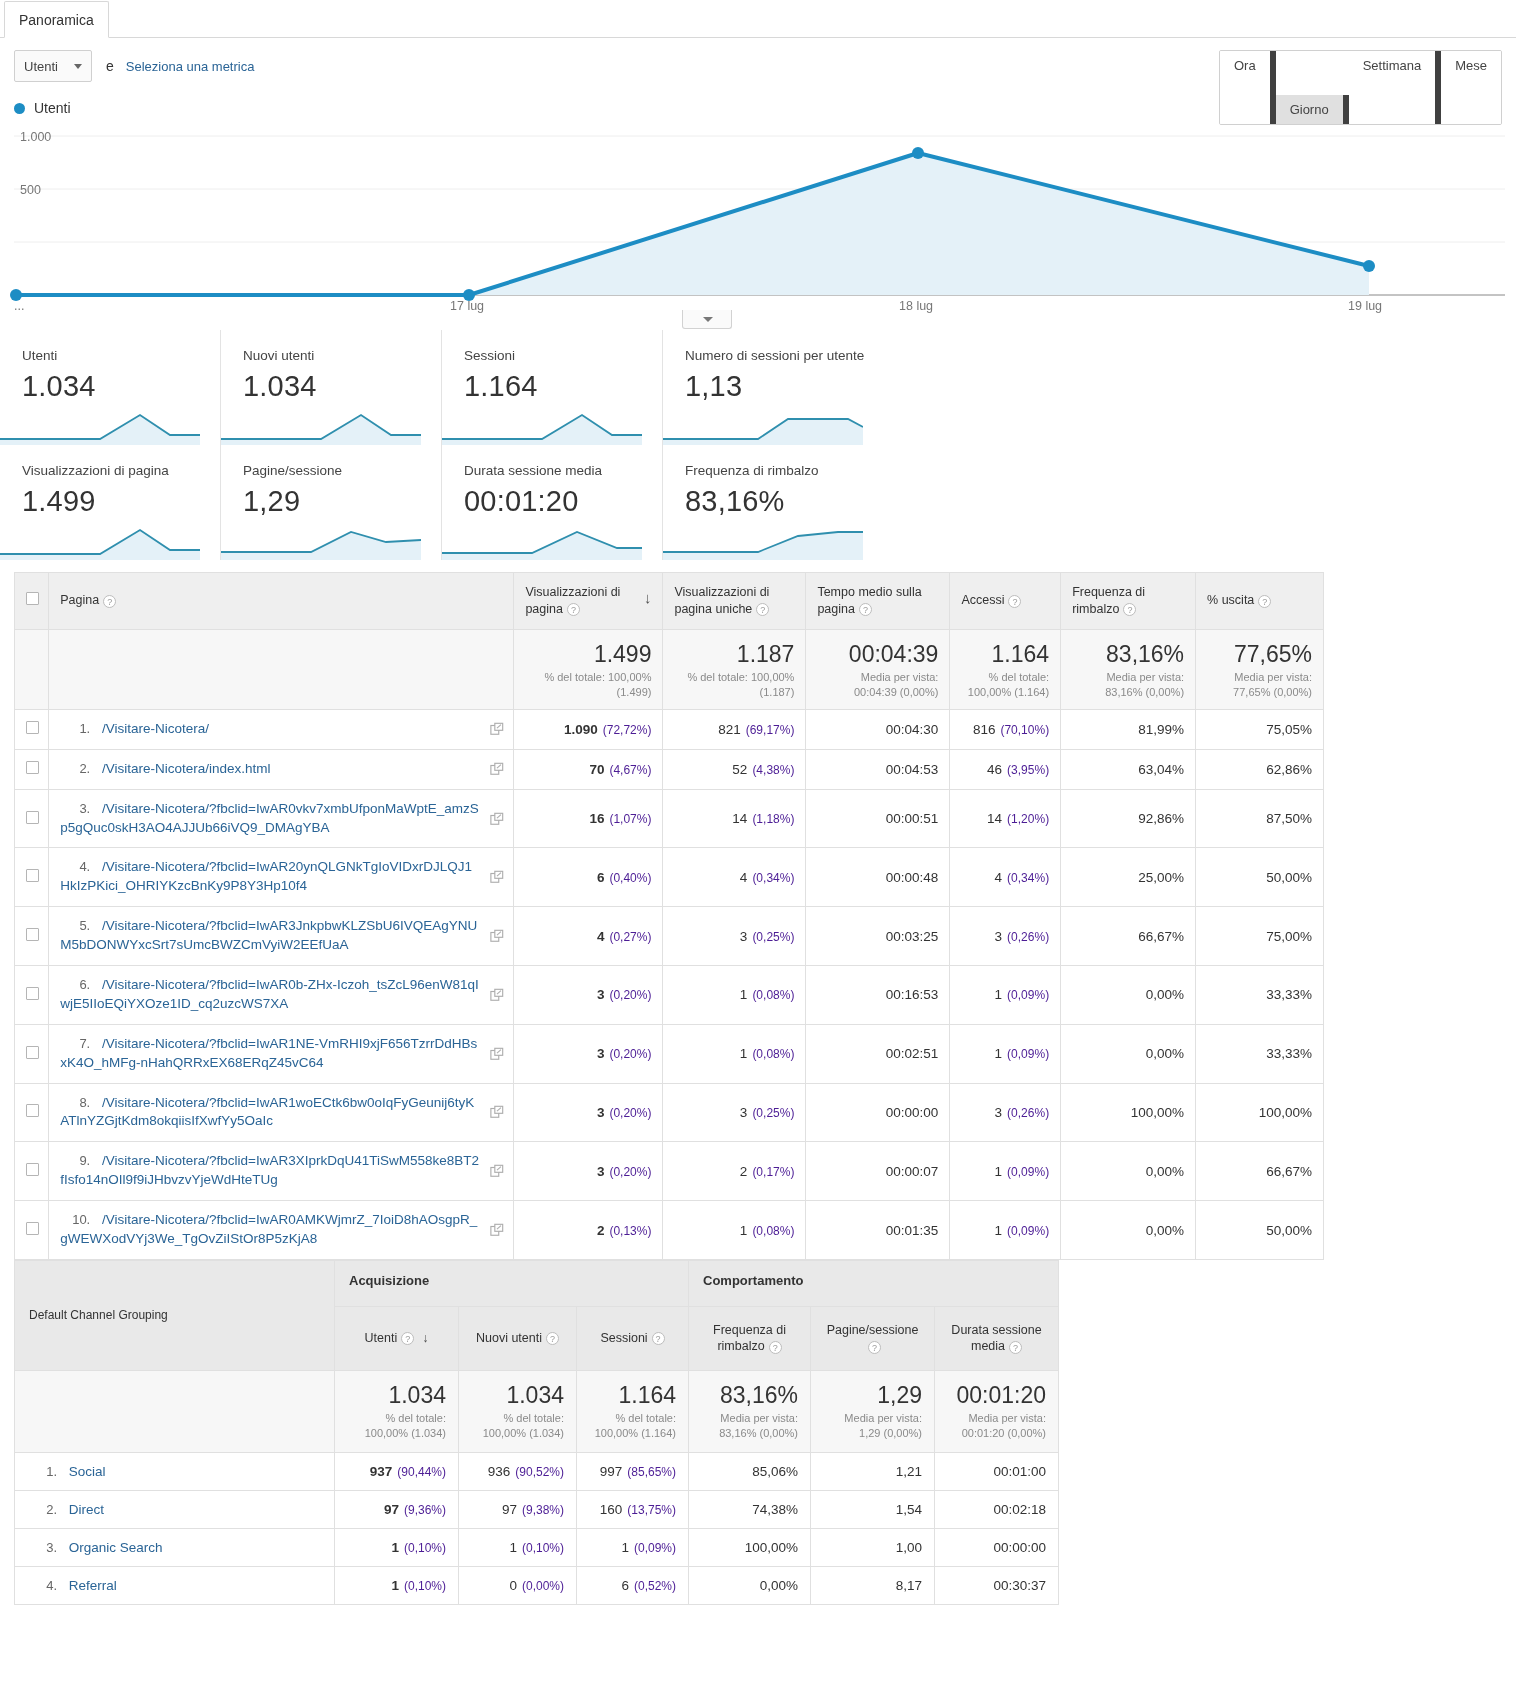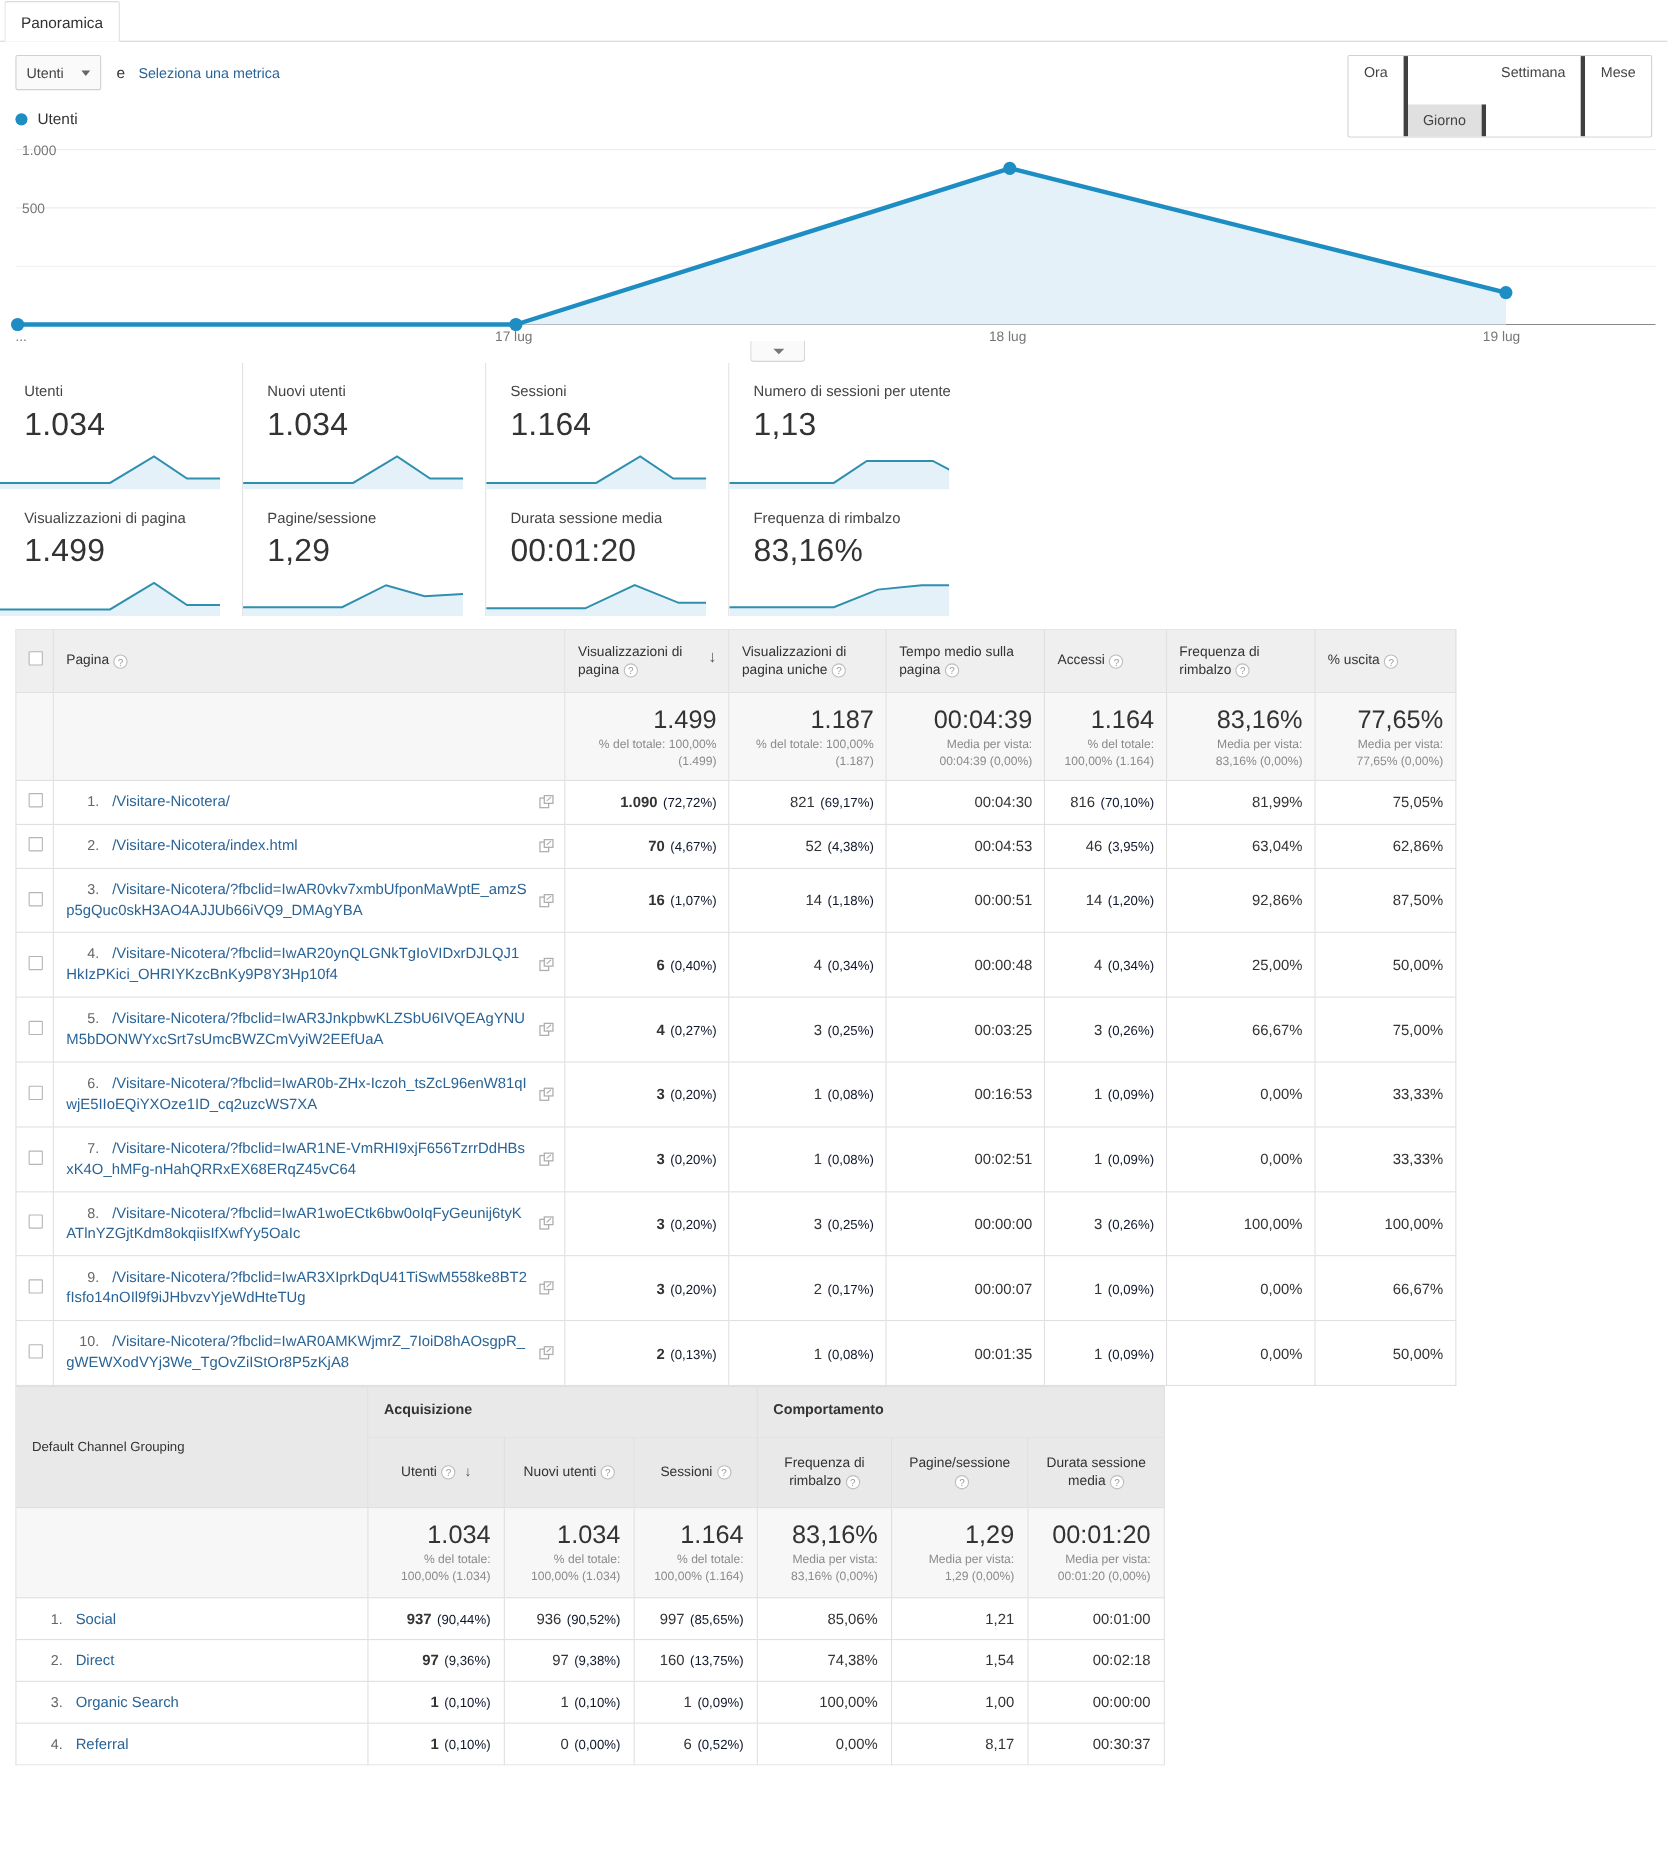--- a/index.html
+++ b/index.html
@@ -70,21 +70,21 @@
     position: absolute; right: 14px; top: 12px;
     display: flex;
     border: 1px solid #d0d0d0;
     border-radius: 2px;
     overflow: hidden;
     background: #fff;
   }
   .seg div {
     font-size: 13px;
     padding: 7px 14px;
-    border-right: 4px solid #404040;
+    border-right: 6px solid #404040;
     color: #444;
     cursor: pointer;
     background: #fff;
   }
   .seg div:last-child { border-right: none; }
   .seg div.on { background: #e0e0e0; margin-top: 44px; }
 
   
   .legendrow {
     display: flex; align-items: center;
@@ -163,21 +163,21 @@
     vertical-align: middle;
     margin-left: 4px;
     background: #fff;
   }
   .sortarrow {
     float: right; color: #555; font-size: 15px; line-height: 1;
     margin-top: 6px;
   }
   .t1 td { font-size: 13.5px; padding: 10px 11px; color: #333; }
   .t1 td.r { text-align: right; }
-  .pct { color: #0f172a; font-size: 12px; margin-left: 5px; }
+  .pct { color: #4c1d95; font-size: 12px; margin-left: 5px; }
   .totrow td { background: #f7f7f7; text-align: right; padding: 11px 11px 9px; }
   .totrow td.first { background: #f7f7f7; }
   .totbig { font-size: 23px; color: #333; display: block; line-height: 1.15; }
   .totsub { font-size: 11px; color: #8a8a8a; display: block; line-height: 1.35; margin-top: 3px; }
   .rowidx { color: #666; font-size: 13px; width: 38px; text-align: right; padding-right: 8px; }
   .urlcell { position: relative; padding-right: 34px !important; }
   .url { color: #2a6496; font-size: 13.5px; line-height: 1.4; word-break: break-all; cursor: pointer; }
   .popicon {
     position: absolute; right: 9px; top: 50%; transform: translateY(-50%);
     width: 14px; height: 14px; opacity: .6;

